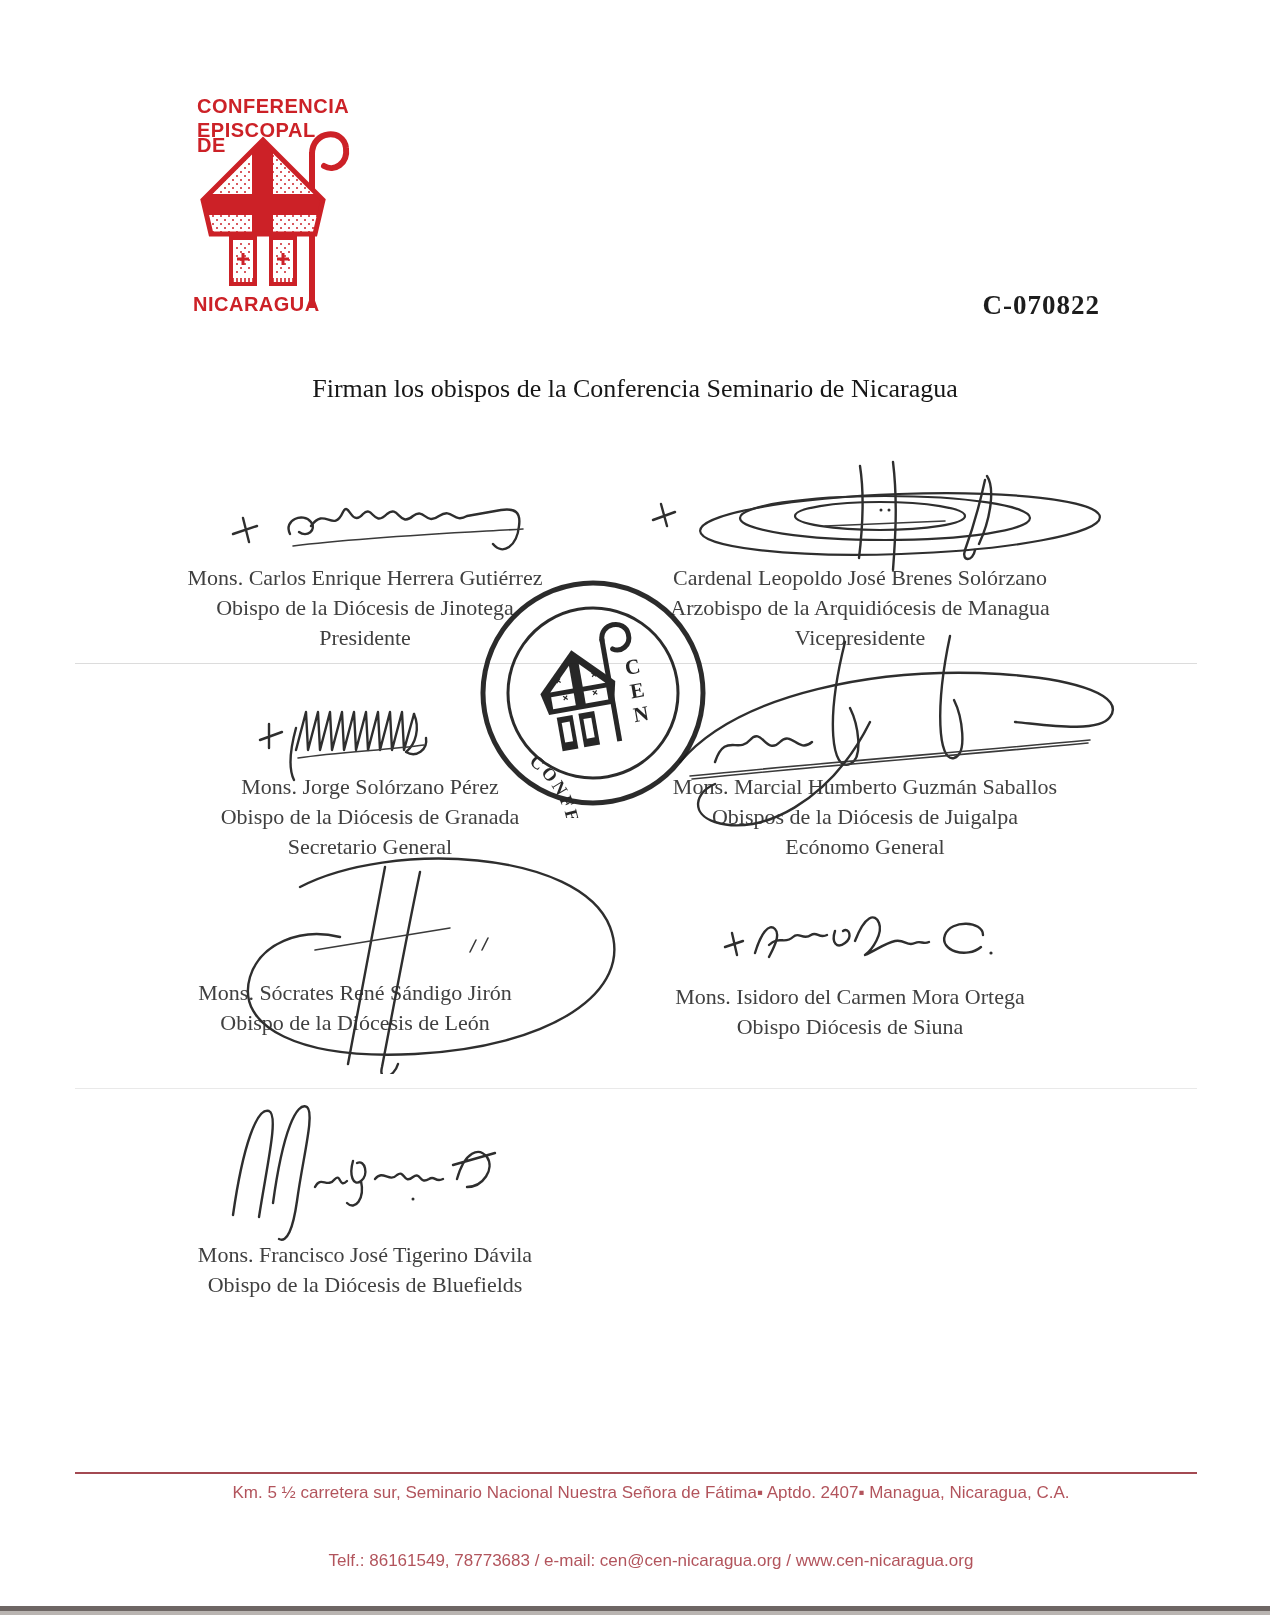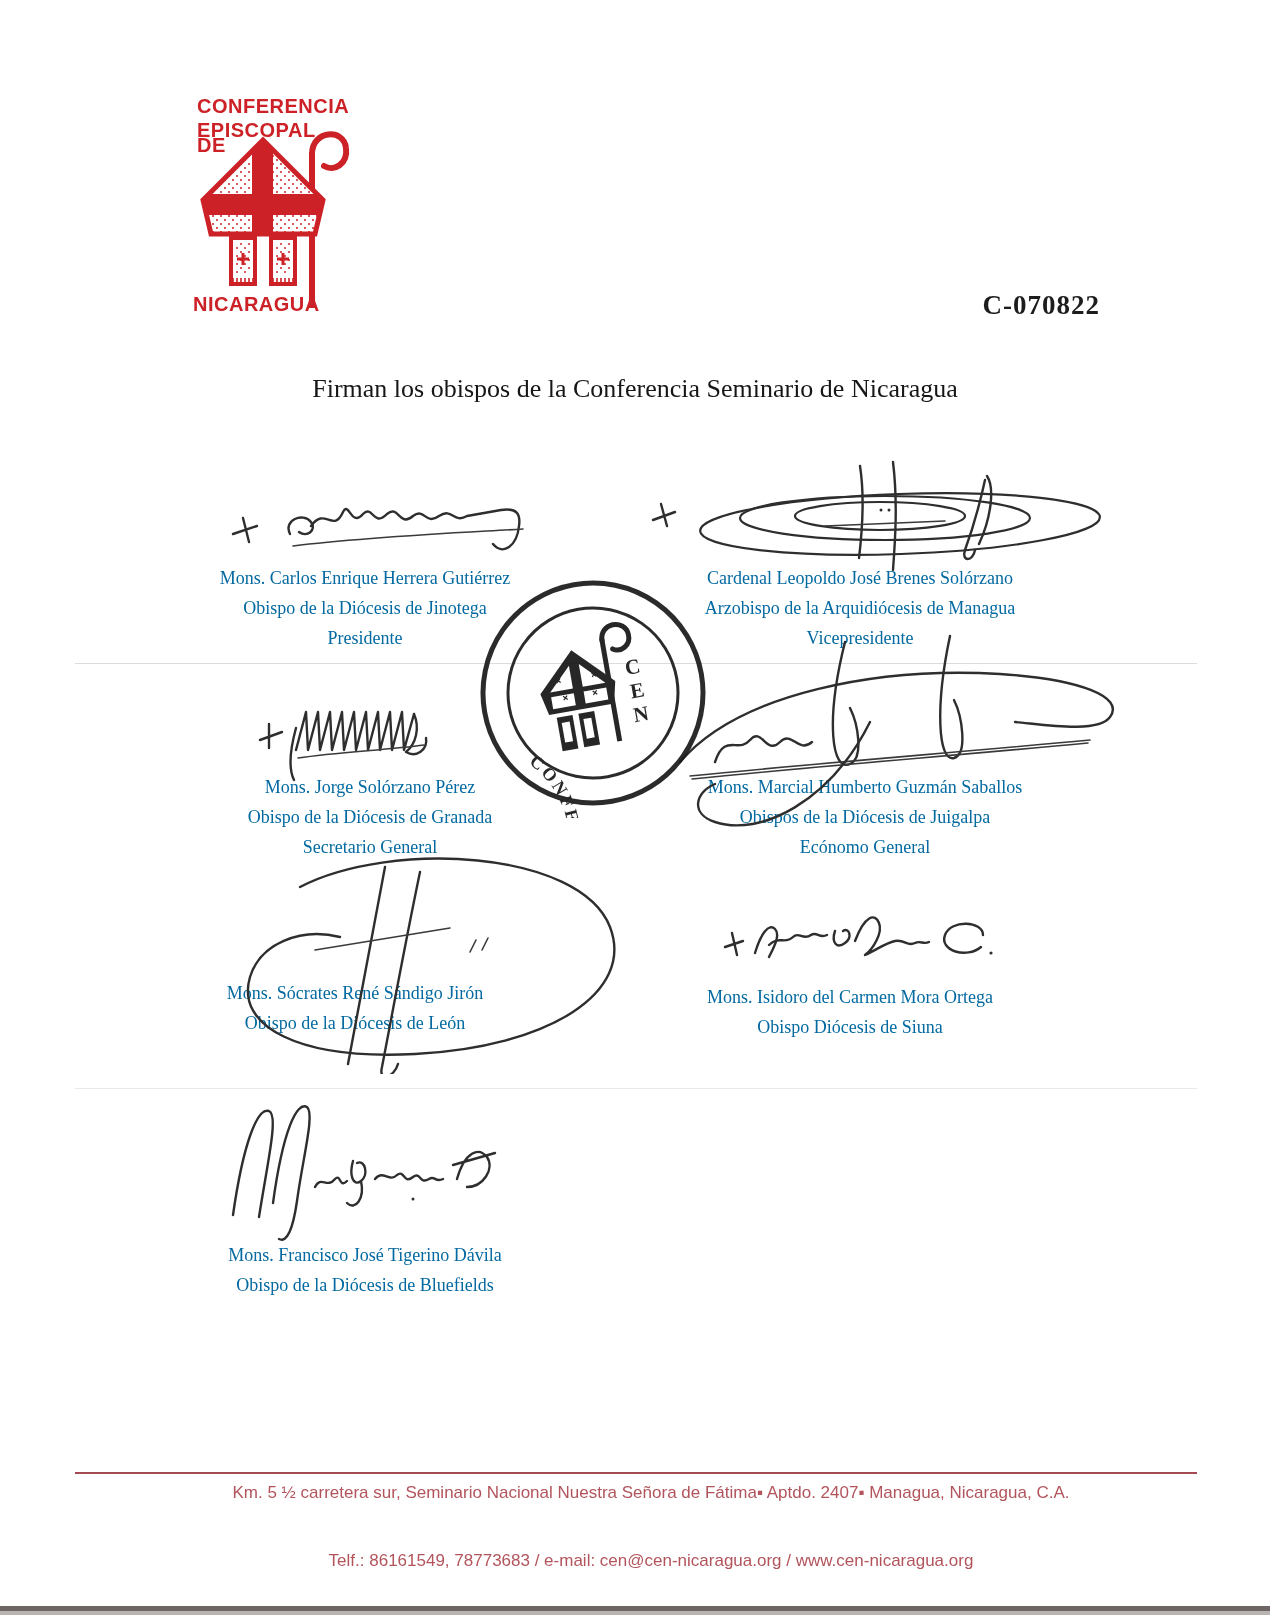--- a/index.html
+++ b/index.html
@@ -11,21 +11,21 @@
   
   .logo-line{position:absolute;font-family:"Liberation Sans", sans-serif;font-weight:bold;
     color:#cc2127;letter-spacing:0.5px;white-space:nowrap;}
   
   .refcode{position:absolute;left:860px;top:290px;width:240px;text-align:right;
     font-weight:bold;font-size:27px;letter-spacing:1px;color:#1d1d1d;}
   
   .doc-title{position:absolute;left:0;top:374px;width:1270px;text-align:center;
     font-size:26px;color:#161616;}
   
-  .sig-text{position:absolute;text-align:center;font-size:18px;line-height:30px;color:#0369a1;z-index:2;}
+  .sig-text{position:absolute;text-align:center;font-size:22px;line-height:30px;color:#404040;z-index:2;}
   .sig-art{position:absolute;z-index:3;}
   .sig-art svg{display:block;}
   .stroke{fill:none;stroke:#2e2e2e;stroke-width:2.4;stroke-linecap:round;stroke-linejoin:round;}
   .stroke-thin{fill:none;stroke:#3a3a3a;stroke-width:1.6;stroke-linecap:round;}
   
   .row-line{position:absolute;left:75px;width:1122px;height:1px;background:#dcdcdc;}
   
   .stamp{position:absolute;left:468px;top:568px;width:250px;height:250px;z-index:5;opacity:0.92;}
   
   .footer-rule{position:absolute;left:75px;top:1472px;width:1122px;height:2px;background:#a34a52;}

